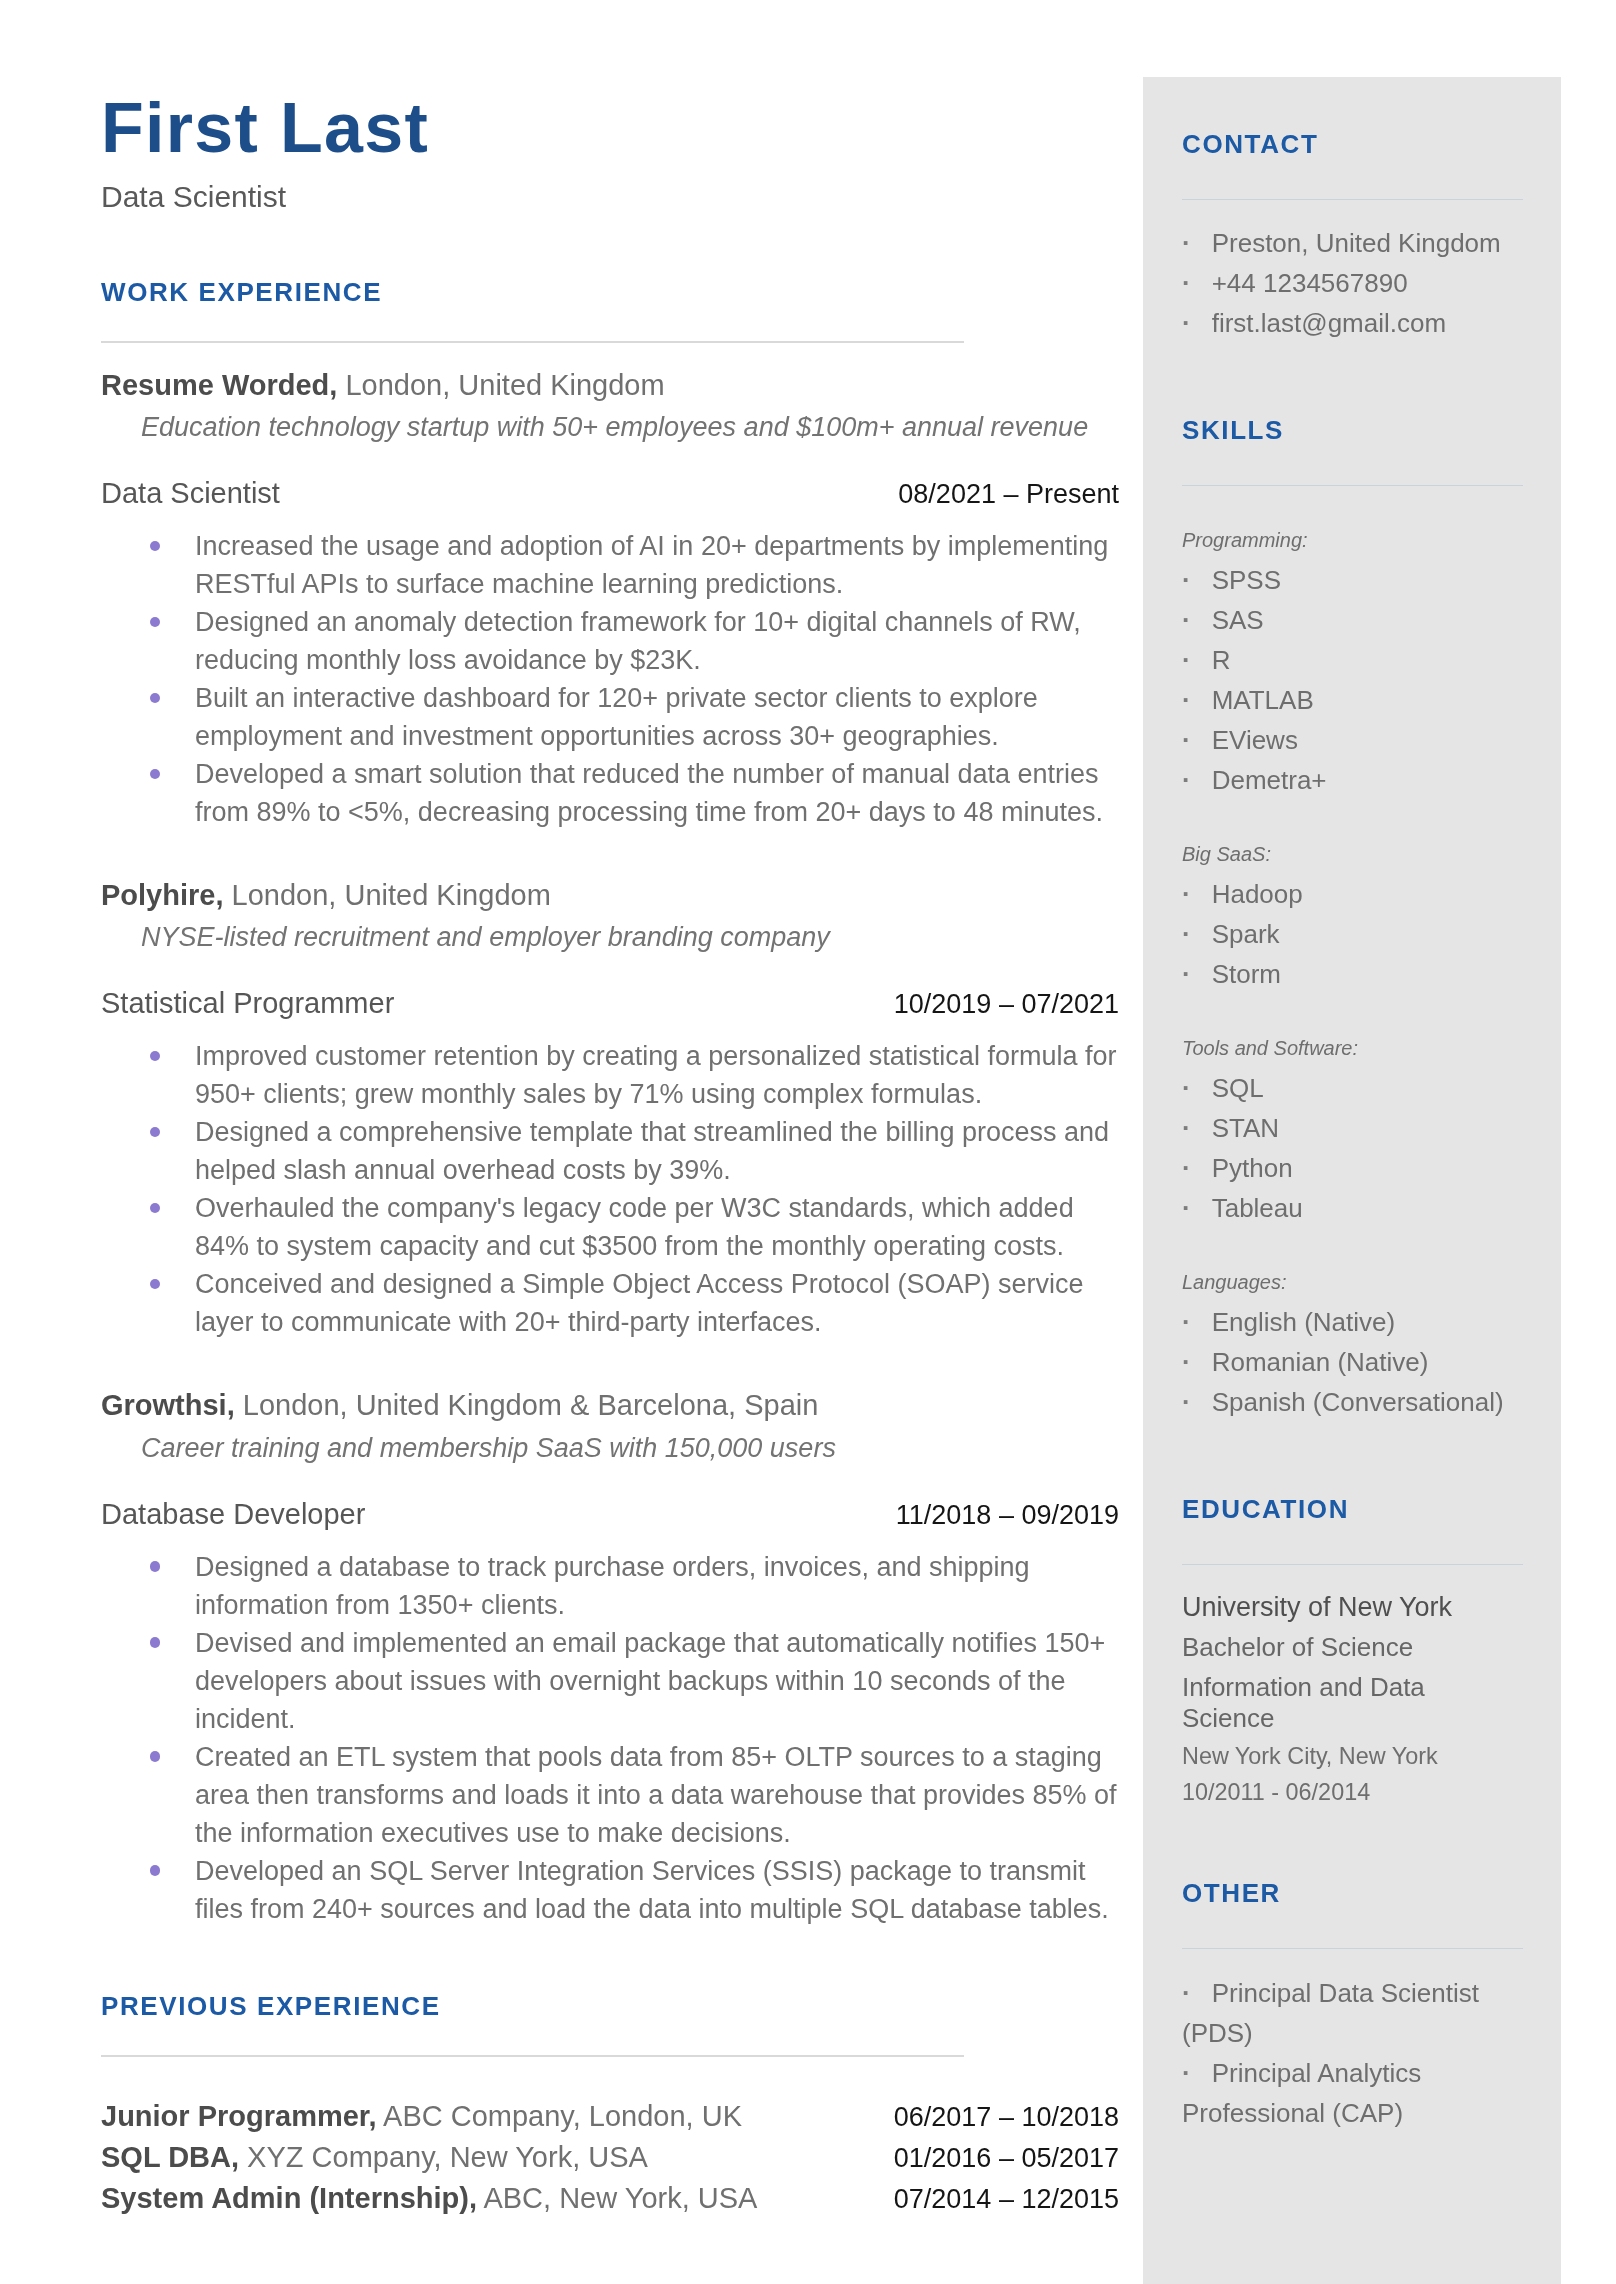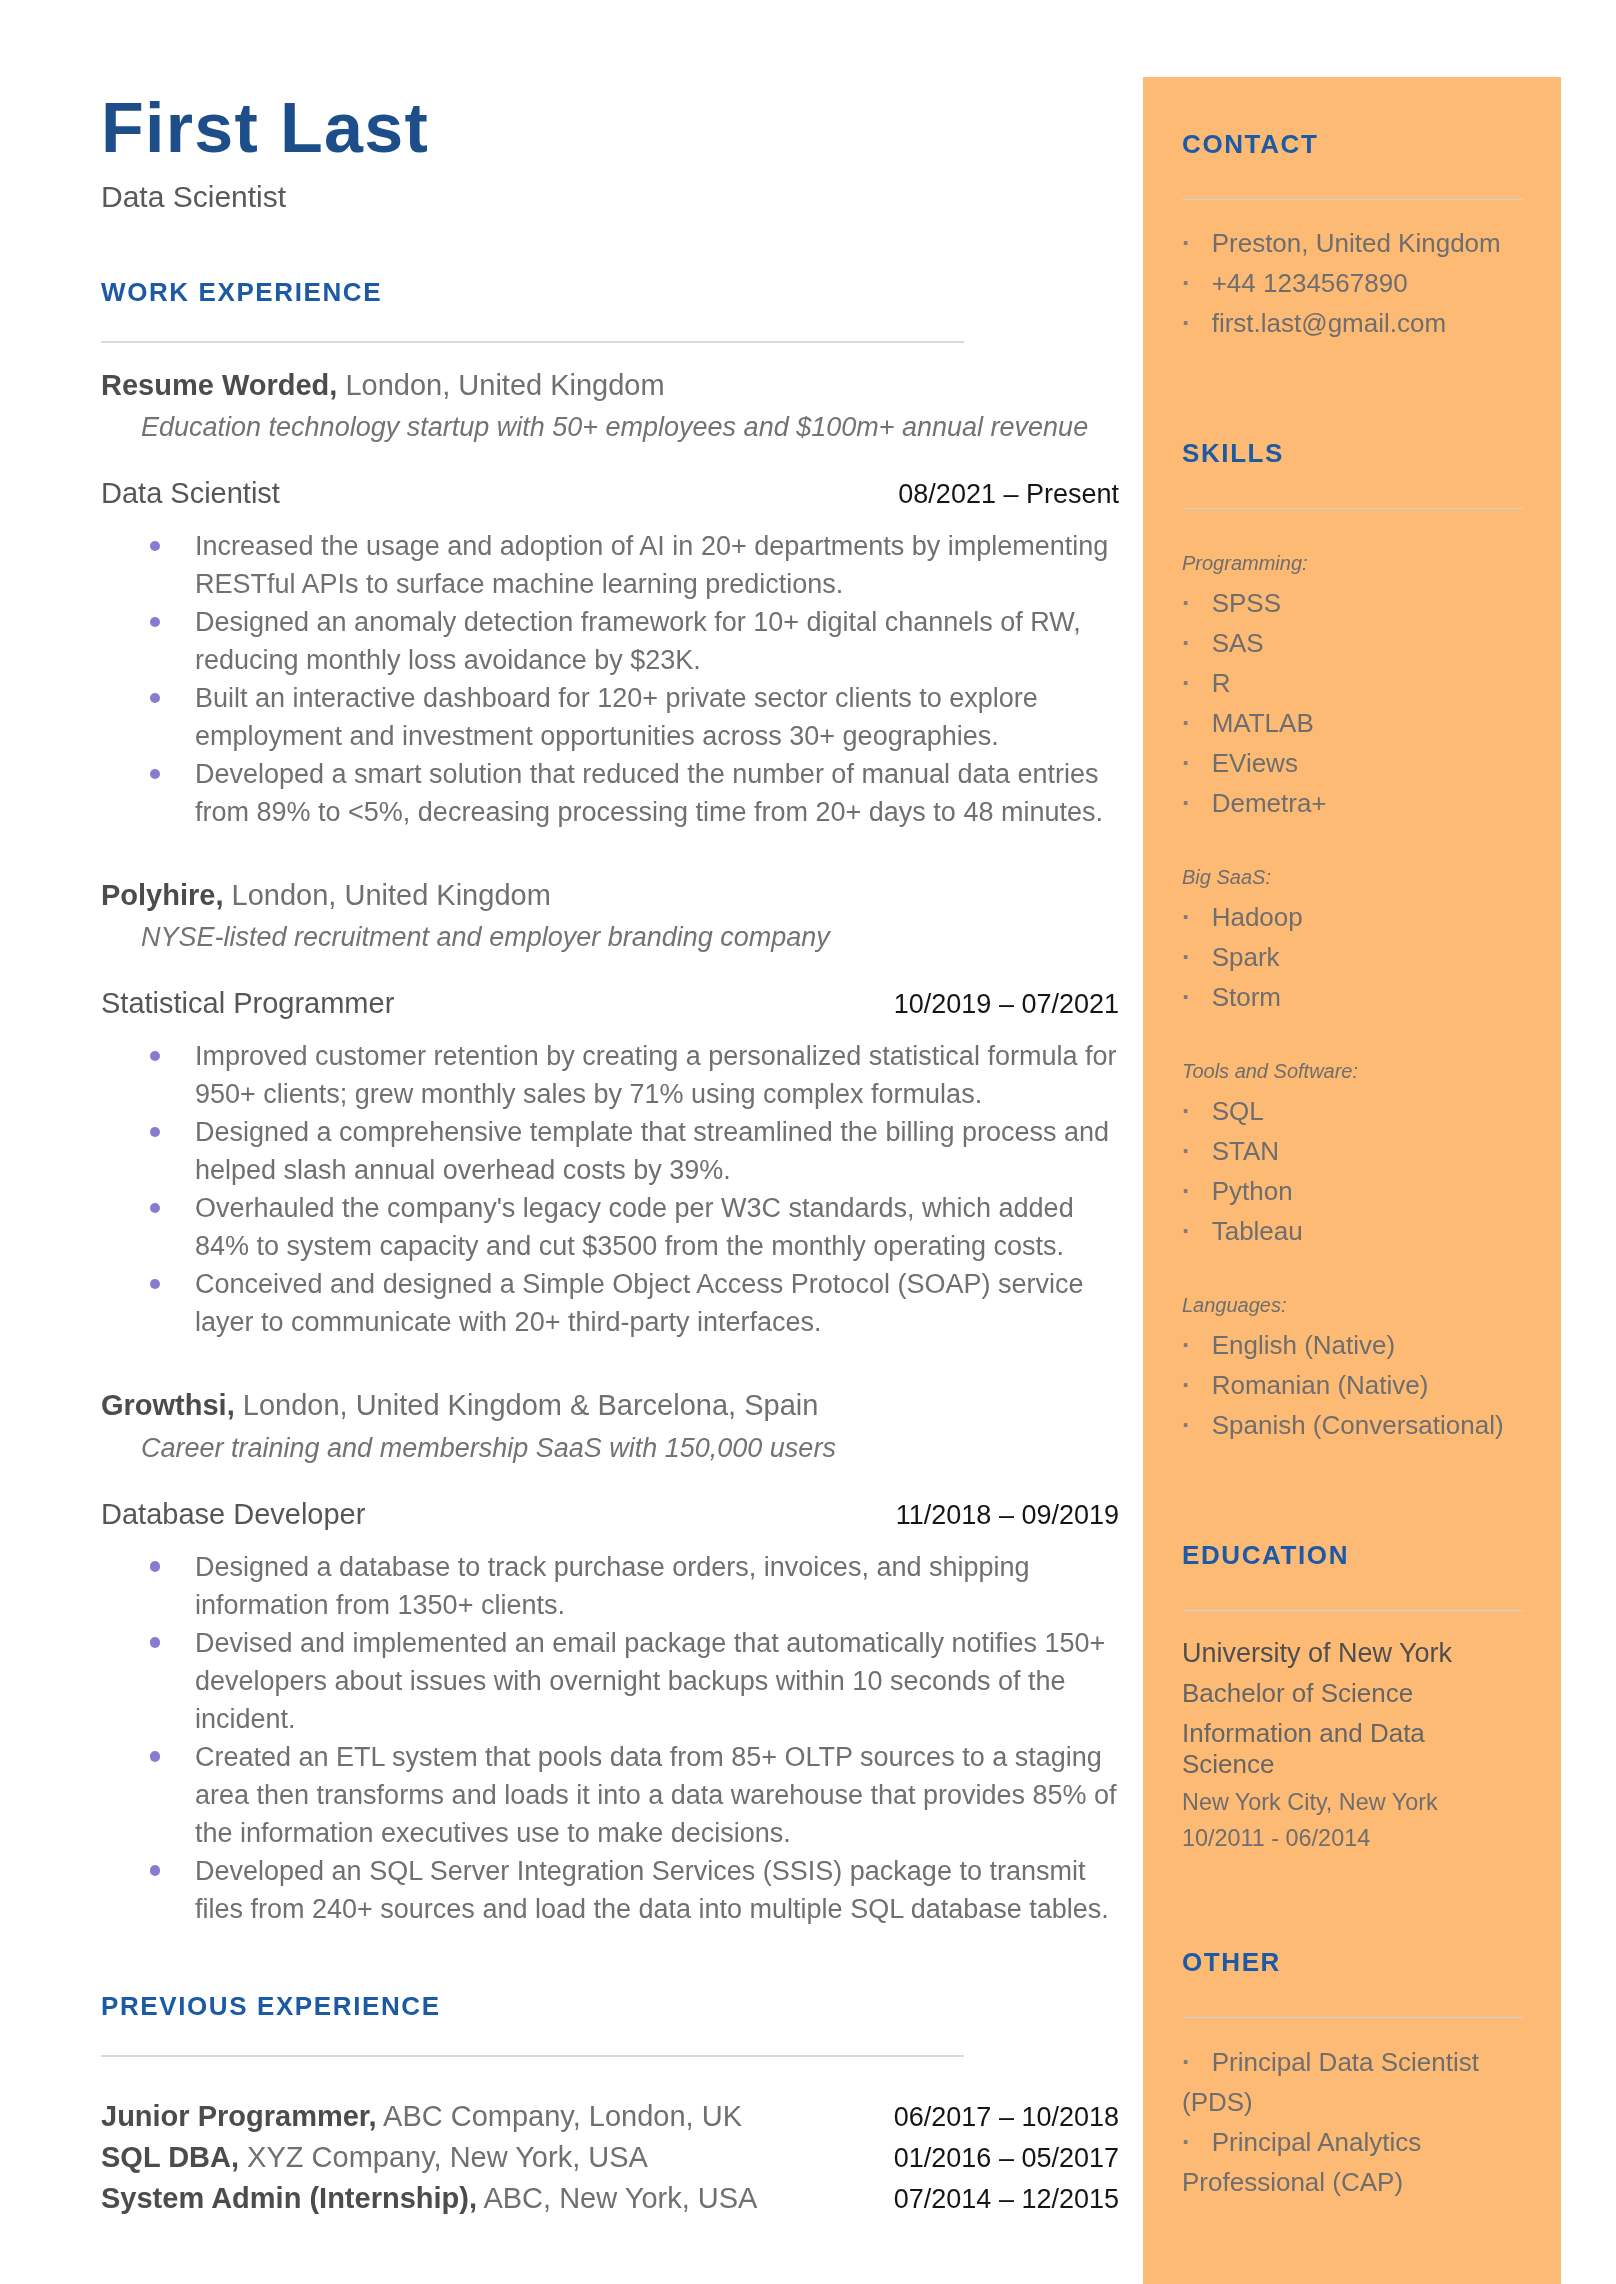--- a/index.html
+++ b/index.html
@@ -41,28 +41,28 @@
 
   .prev-rows{margin-top:39px;}
   .prev-row{display:flex;justify-content:space-between;align-items:baseline;
     font-size:29px;line-height:40px;color:#707070;}
   .prev-role{font-weight:bold;color:#4c4c4c;}
   .prev-dates{font-size:27px;color:#151515;white-space:nowrap;}
 
   
   .sidebar{
     position:absolute;left:1143px;top:77px;width:418px;height:2207px;
-    background:#fdba74;box-sizing:border-box;padding:52px 38px 0 39px;
+    background:#e5e5e5;box-sizing:border-box;padding:52px 38px 0 39px;
   }
   .side-heading{font-size:26px;font-weight:bold;color:#1c5aa5;letter-spacing:1.6px;margin:0;}
   .side-rule{border:none;border-top:1.3px solid #c9d3dc;margin:39px 0 0 0;}
   .side-list{list-style:none;margin:23.4px 0 0 0;padding:0;}
   .side-list li{font-size:26px;line-height:40px;color:#6e6e6e;}
   .side-list li::before{content:"·";font-weight:bold;color:#7d7d7d;margin-right:21px;}
-  .side-section{margin-top:95px;}
+  .side-section{margin-top:72px;}
   .side-group{margin-top:34px;}
   .side-group:first-of-type{margin-top:23.4px;}
   .side-group-label{font-style:italic;font-size:20px;line-height:40px;color:#6e6e6e;}
   .side-group .side-list{margin-top:0;}
   .edu-school{font-size:27px;color:#4f4f4f;margin-top:27px;}
   .edu-line{font-size:26px;color:#666666;margin-top:9px;}
   .edu-small{font-size:23.4px;color:#6e6e6e;margin-top:9px;}
 </style>
 </head>
 <body>

